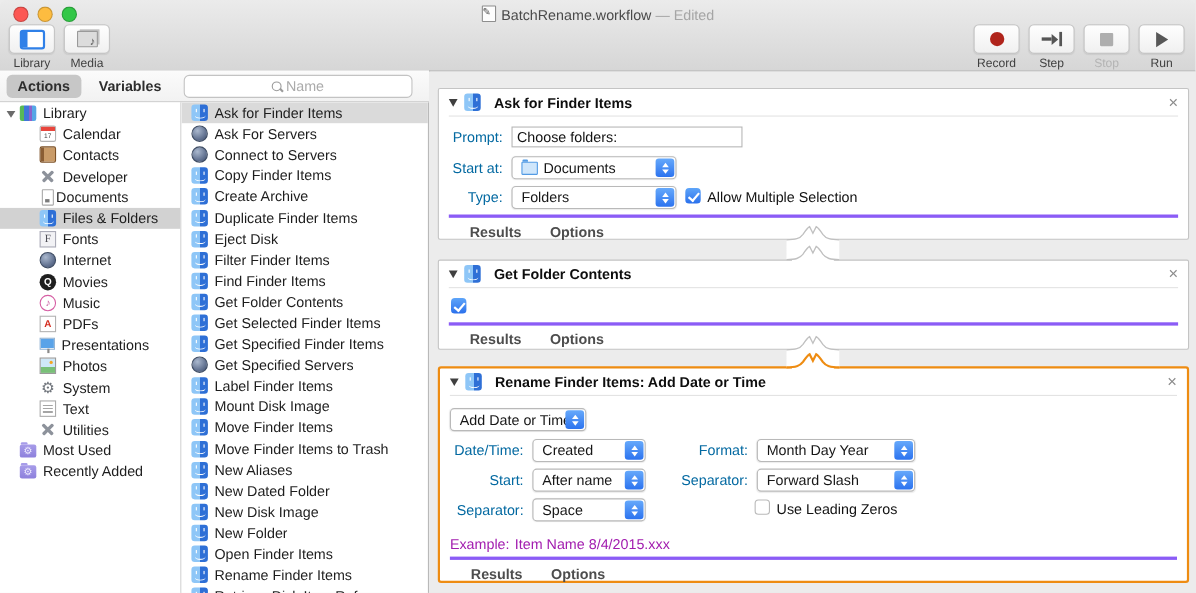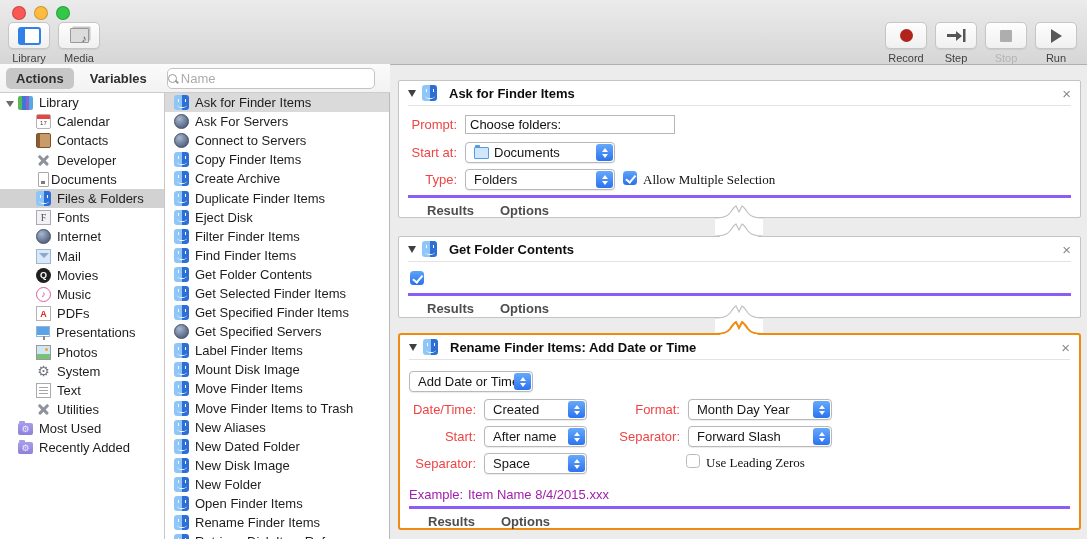--- a/index.html
+++ b/index.html
@@ -39,21 +39,21 @@
                     border-top:5px solid transparent;border-bottom:5px solid transparent;}
   .icon-stop{width:12px;height:12px;background:#aeaeae;border-radius:1px;}
   .icon-run{width:0;height:0;border-left:11px solid #575757;border-top:7px solid transparent;border-bottom:7px solid transparent;}
 
   
   .strip{position:absolute;left:0;top:64px;width:390px;height:28px;background:linear-gradient(#fbfbfb,#f2f2f2);
          border-bottom:1px solid #cccccc;border-right:1px solid #b9b9b9;display:flex;align-items:center;}
   .seg{font-size:13px;font-weight:bold;color:#2e2e2e;padding:3px 10px;border-radius:5px;margin-left:6px;}
   .seg.selected{background:#c7c7c7;}
   .search-box{margin-left:10px;width:206px;height:19px;border:1px solid #c3c3c3;border-radius:5px;background:#fff;
-              display:flex;align-items:center;gap:4px;}
+              display:flex;align-items:center;justify-content:center;gap:4px;}
   .mag{position:relative;width:7px;height:7px;border:1.5px solid #9b9b9b;border-radius:50%;}
   .mag::after{content:"";position:absolute;left:6px;top:6px;width:4px;height:1.5px;background:#9b9b9b;transform:rotate(45deg);}
   .search-ph{font-size:13px;color:#ababab;}
 
   
   .sidebar{position:absolute;left:0;top:93px;width:164px;height:446px;background:#fff;border-right:1px solid #c9c9c9;overflow:hidden;}
   .midlist{position:absolute;left:165px;top:93px;width:224px;height:446px;background:#fff;border-right:1px solid #b9b9b9;overflow:hidden;}
 
   .side-row{display:flex;align-items:center;height:19.2px;padding-left:6px;font-size:13px;color:#1d1d1d;white-space:nowrap;}
   .side-row.level-1{padding-left:24px;}
@@ -106,53 +106,54 @@
 
   
   .canvas{position:absolute;left:390px;top:65px;width:697px;height:474px;background:#ececec;}
   .blk{position:absolute;left:8px;width:683px;background:#fff;border:1px solid #c4c4c4;border-radius:2px;box-sizing:border-box;}
   .blk-head{position:absolute;left:0;top:0;right:0;height:24px;display:flex;align-items:center;gap:6px;padding-left:9px;}
   .blk-disc{width:0;height:0;border-top:7px solid #3f3f3f;border-left:4.5px solid transparent;border-right:4.5px solid transparent;}
   .blk-fi{width:16px;height:16px;position:relative;display:inline-flex;align-items:center;justify-content:center;}
   .blk-title{font-size:13px;font-weight:bold;color:#0d0d0d;}
   .blk-close{margin-left:auto;margin-right:9px;font-size:15px;color:#8b8b8b;line-height:1;}
   .blk-headline{position:absolute;left:9px;right:9px;top:24px;border-top:1px solid #e3e3e3;}
-  .f-label{position:absolute;font-size:13px;color:#ef4444;text-align:right;}
+  .f-label{position:absolute;font-size:13px;color:#0369a1;text-align:right;}
   .f-input{position:absolute;height:19px;border:1px solid #b7b7b7;background:#fff;font-size:13px;color:#111;
            padding:0 4px;font-family:"Liberation Sans",sans-serif;box-sizing:border-box;}
   .popup{position:absolute;height:21px;background:#fff;border:1px solid #b9b9b9;border-radius:4px;
          font-size:13px;color:#161616;display:flex;align-items:center;gap:5px;padding-left:8px;
          box-sizing:border-box;box-shadow:0 0.5px 1px rgba(0,0,0,.08);}
   .stepper{position:absolute;right:1px;top:1px;bottom:1px;width:17px;border-radius:3px;
            background:linear-gradient(#66a9fb,#2c73ef);display:flex;flex-direction:column;align-items:center;justify-content:center;gap:2px;}
   .stepper .up{width:0;height:0;border-left:3.5px solid transparent;border-right:3.5px solid transparent;border-bottom:4px solid #fff;}
   .stepper .dn{width:0;height:0;border-left:3.5px solid transparent;border-right:3.5px solid transparent;border-top:4px solid #fff;}
   .folder-ic{width:13px;height:10px;background:#cfe6fb;border:1px solid #539be4;border-radius:1px;position:relative;flex:0 0 13px;}
   .folder-ic::before{content:"";position:absolute;left:0;top:-3px;width:5px;height:2px;background:#539be4;border-radius:1px 1px 0 0;}
   .cb{position:absolute;width:14px;height:14px;box-sizing:border-box;border-radius:3.5px;background:#fff;border:1px solid #b9b9b9;}
   .cb.checked{background:linear-gradient(#5ea5f9,#2a70ec);border:none;}
   .cb.checked::after{content:"";position:absolute;left:4.5px;top:1.5px;width:3.5px;height:7.5px;
       border-right:2px solid #fff;border-bottom:2px solid #fff;transform:rotate(40deg);}
-  .cb-label{position:absolute;font-size:13px;color:#111;font-family:Liberation Serif, serif;}
+  .cb-label{position:absolute;font-size:13px;color:#111;}
   .blk-footer{position:absolute;left:9px;right:9px;border-top:3px solid #8b5cf6;display:flex;gap:26px;
               padding:5px 0 0 19px;font-size:13px;font-weight:bold;color:#4d4d4d;}
   .example{position:absolute;font-size:13px;color:#a21caf;}
   .connector{position:absolute;z-index:5;}
 </style>
 </head>
 <body>
 
 <div class="window">
 
   <div class="toolbar">
     <div class="lights">
       <span class="light red"></span>
       <span class="light yellow"></span>
       <span class="light green"></span>
     </div>
+    <div class="win-title"><span class="doc-ic"></span><span>BatchRename.workflow</span> <span class="title-suffix">— Edited</span></div>
     <div class="tb-group left">
 
     <div class="tb-btn">
           <div class="tb-face">
             <span class="tb-ic icon-library-panel"></span>
           </div>
           <div class="tb-label">Library</div>
         </div>
         <div class="tb-btn">
           <div class="tb-face">
@@ -236,25 +237,20 @@
         <span class="li-icon icon-fonts"></span>
         <span class="li-label">Fonts</span>
       </div>
       <div class="side-row level-1">
         <span class="disc"></span>
         <span class="li-icon icon-globe"></span>
         <span class="li-label">Internet</span>
       </div>
       <div class="side-row level-1">
         <span class="disc"></span>
-        <span class="li-icon icon-mail"></span>
-        <span class="li-label">Mail</span>
-      </div>
-      <div class="side-row level-1">
-        <span class="disc"></span>
         <span class="li-icon icon-movies"></span>
         <span class="li-label">Movies</span>
       </div>
       <div class="side-row level-1">
         <span class="disc"></span>
         <span class="li-icon icon-music"></span>
         <span class="li-label">Music</span>
       </div>
       <div class="side-row level-1">
         <span class="disc"></span>

